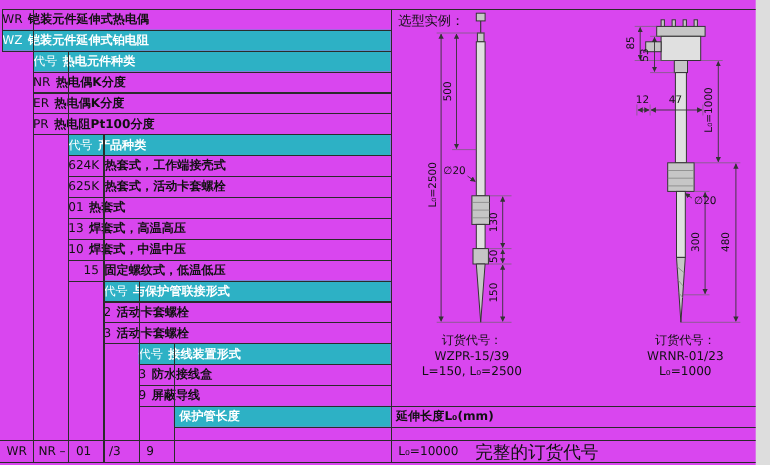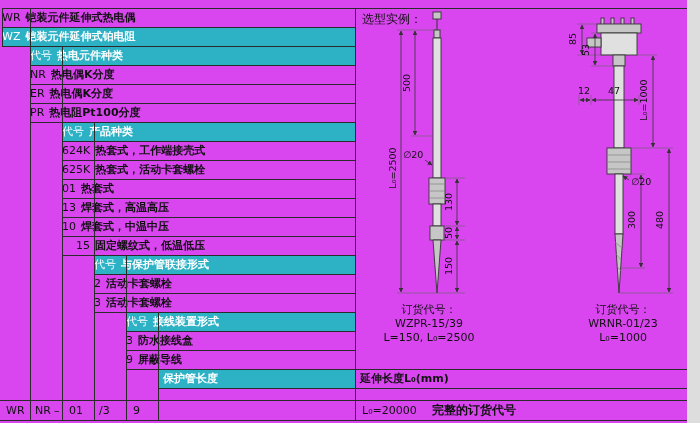--- a/index.html
+++ b/index.html
@@ -16,21 +16,21 @@
   .diag text{font-size:9.5px;fill:#111;font-family:"DejaVu Sans","Liberation Sans",sans-serif;}
   .part{fill:#e0e0e0;stroke:#333;stroke-width:.9;}
   .part2{fill:#c6c6c6;stroke:#333;stroke-width:.9;}
   .hat{stroke:#838383;stroke-width:.7;}
   .ext{stroke:#666;stroke-width:.6;}
   .wire{stroke:#333;stroke-width:1;}
   .dim{stroke:#333;stroke-width:.8;marker-start:url(#ar);marker-end:url(#ar);}
   .lead{stroke:#333;stroke-width:.8;marker-end:url(#ar);}
   .lbl{position:absolute;white-space:nowrap;font-size:11px;}
   .seg{position:absolute;top:401px;height:19px;line-height:19px;font-size:11px;white-space:nowrap;}
-  .strong{font-weight:bold;font-size:12px;}
+  .strong{font-weight:normal;font-size:16px;}
   .exbox{position:absolute;width:110px;text-align:center;font-size:11px;line-height:14px;white-space:nowrap;}
 </style>
 </head>
 <body>
 
 <div class="stage">
 
   <div class="row" style="left:2px;top:8px;width:353px">
     <span class="c c28">WR</span>
     <span class="d">铠装元件延伸式热电偶</span>
@@ -220,21 +220,21 @@
       <text x="308" y="212" text-anchor="middle" transform="rotate(-90 308 212)">480</text>
     </g>
   </svg>
 
   <div class="seg" style="left:6px">WR</div>
   <div class="seg" style="left:35px">NR</div>
   <div class="seg" style="left:54px">–</div>
   <div class="seg" style="left:69px">01</div>
   <div class="seg" style="left:99px">/3</div>
   <div class="seg" style="left:133px">9</div>
-  <div class="seg" style="left:362px">L₀=20000</div>
+  <div class="seg" style="left:362px">L₀=10000</div>
   <div class="seg strong" style="left:432px">完整的订货代号</div>
 
   <svg class="grid" width="700" height="423" viewBox="0 0 700 423">
 
     <line x1="2.5" y1="8" x2="2.5" y2="46.5"></line>
     <line x1="30.5" y1="8" x2="30.5" y2="420.5"></line>
     <line x1="62.5" y1="46" x2="62.5" y2="420.5"></line>
     <line x1="94.5" y1="122" x2="94.5" y2="420.5"></line>
     <line x1="126.5" y1="255" x2="126.5" y2="420.5"></line>
     <line x1="158.5" y1="312" x2="158.5" y2="420.5"></line>

